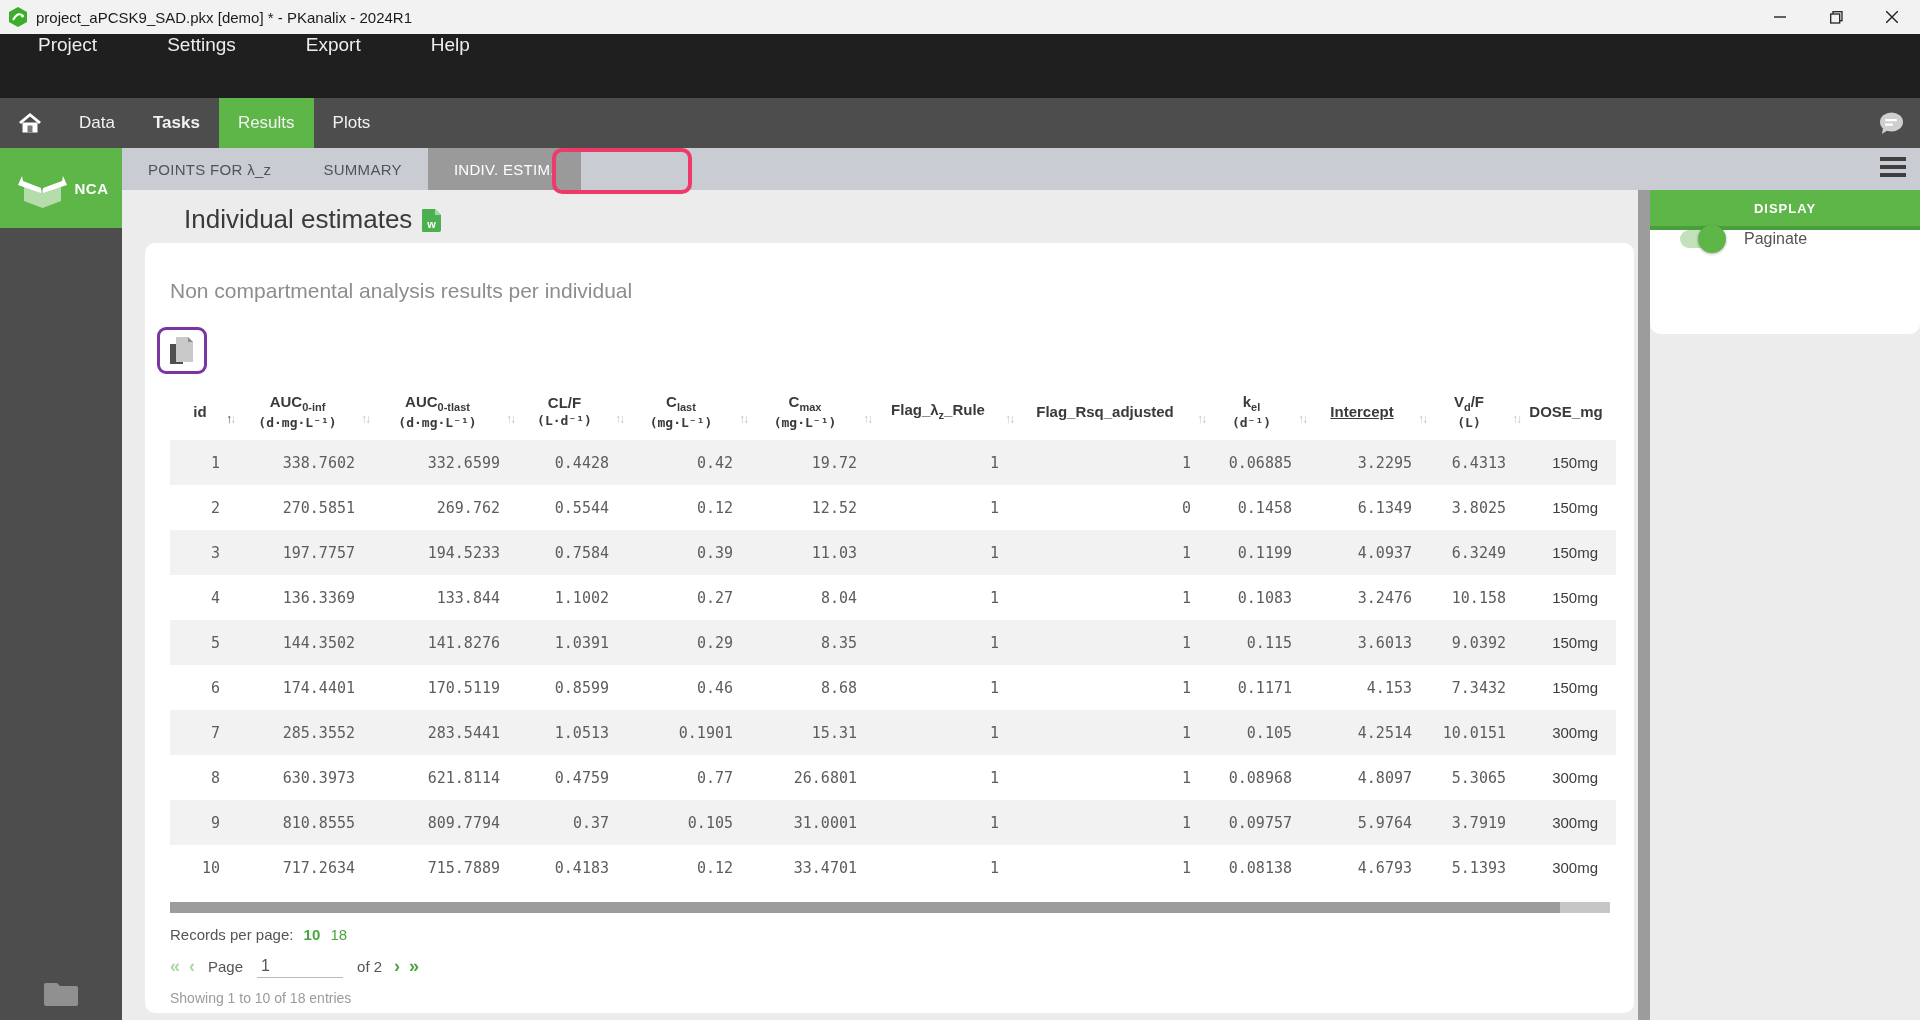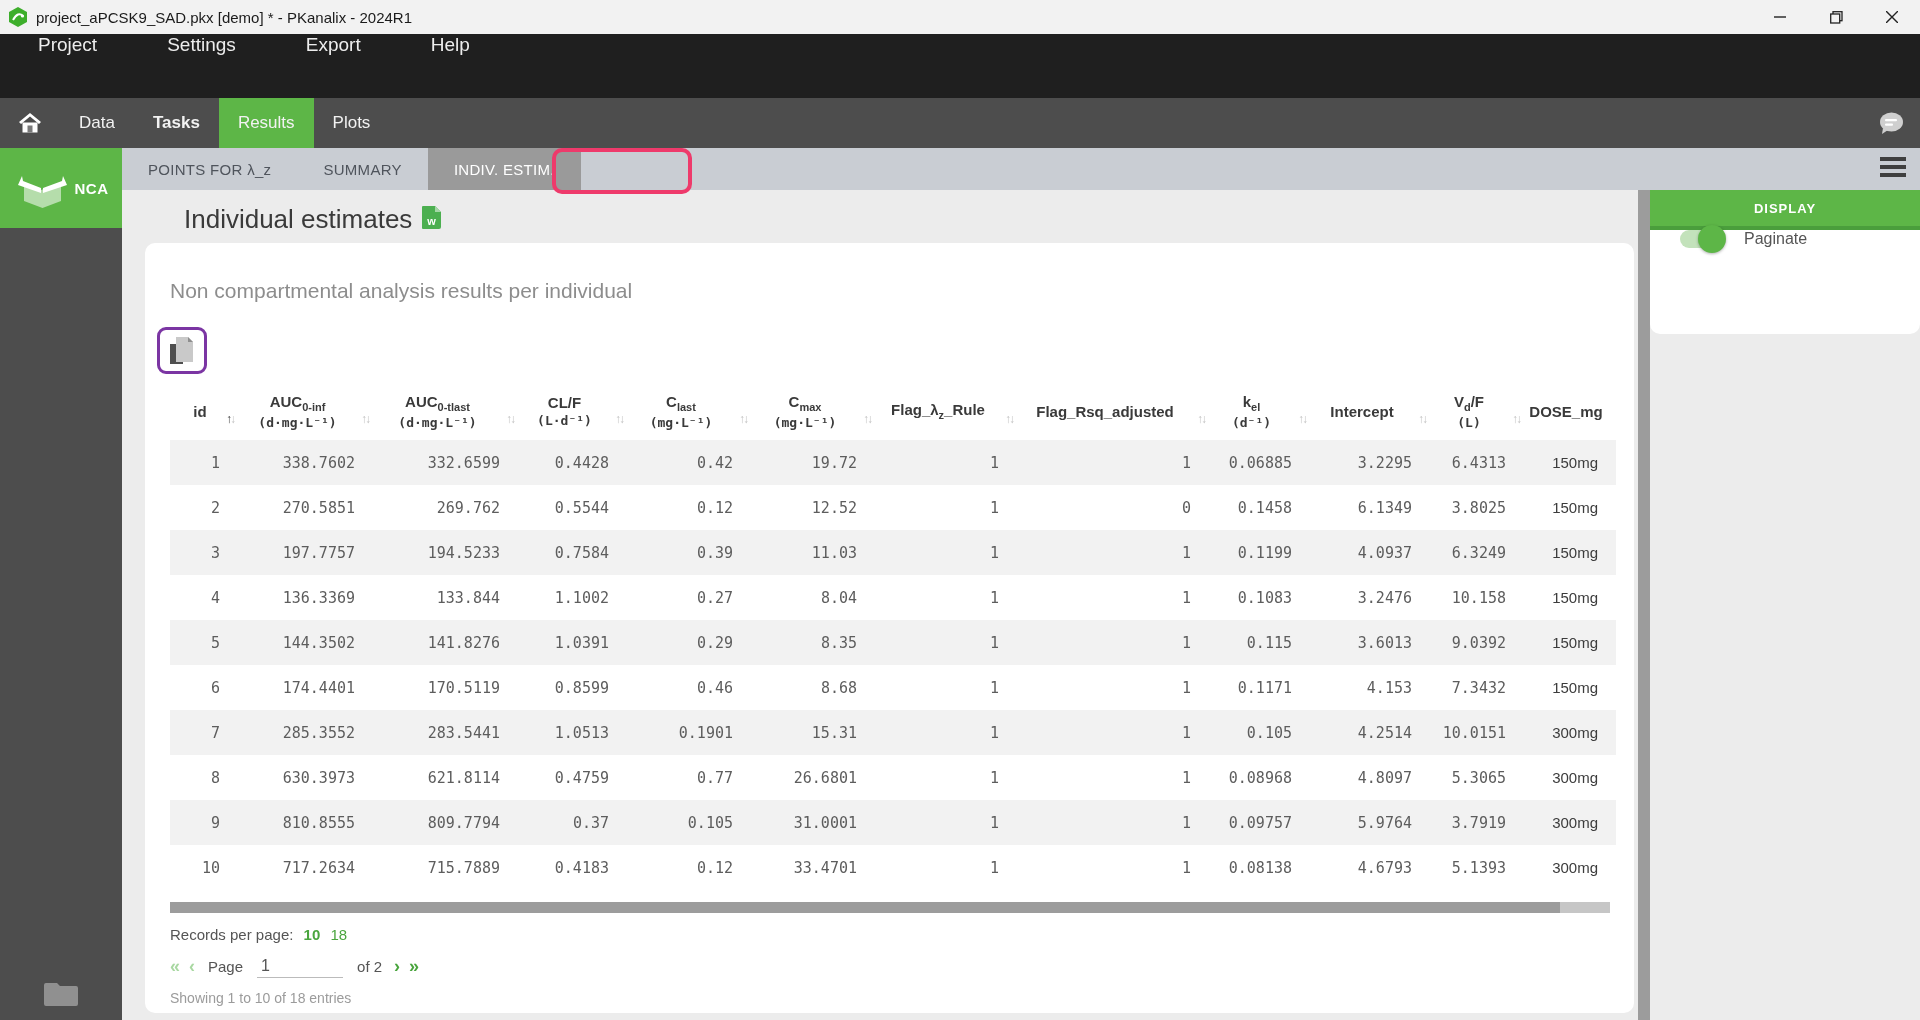--- a/index.html
+++ b/index.html
@@ -41,21 +41,21 @@
   .subtab { display:flex; align-items:center; padding:12px 26px; font-size:15px; color:#4f545c; letter-spacing:.3px; cursor:pointer; }
   .subtab.active { background:#9a9a9a; color:#fff; }
   .pink-annotation { position:absolute; left:430px; top:0px; width:140px; height:46px;
     border:4px solid var(--annotation_pink,#ee3a6b); border-radius:10px; pointer-events:none; z-index:5; }
   .hamburger-btn { position:absolute; right:14px; top:9px; width:26px; cursor:pointer; }
   .hamburger-btn div { height:4px; background:#3f3f3f; margin-bottom:4px; }
 
   .content-row { flex:1; display:flex; }
   .main-content { width:1516px; background:#ececec; flex:none; }
 
-  .page-head { display:flex; align-items:flex-start; gap:10px; margin:14px 0 0 62px; }
+  .page-head { display:flex; align-items:center; gap:10px; margin:14px 0 0 62px; }
   .page-title { font-size:26px; font-weight:400; color:#3a3a3a; }
   .word-icon { cursor:pointer; margin-top:2px; }
 
   .card { background:#fff; border-radius:10px; margin:8px 0 0 23px; width:1489px; height:770px; position:relative; }
   .card-subtitle { font-size:21px; color:#8d8d8d; padding:36px 0 0 25px; }
   .copy-btn { margin:24px 0 0 12px; width:50px; height:47px; border:3px solid var(--annotation_purple,#7b35a3);
     border-radius:9px; display:flex; align-items:center; justify-content:center; cursor:pointer; }
 
   
   table.results { border-collapse:collapse; margin:8px 0 0 25px; table-layout:fixed; }
@@ -252,21 +252,21 @@
                   </th>
                   <th style="width: 192px; text-align: center;">
                     <div class="th-name"><span>Flag_Rsq_adjusted</span></div>
                     <span class="sort-arrows"><span>↑</span><span>↓</span></span>
                   </th>
                   <th style="width: 101px;">
                     <div class="th-name"><span>k</span><sub>el</sub></div>
                     <div class="th-unit">(d⁻¹)</div>
                     <span class="sort-arrows"><span>↑</span><span>↓</span></span>
                   </th>
-                  <th style="width: 120px;">
+                  <th style="width: 120px; text-decoration: underline;">
                     <div class="th-name"><span>Intercept</span></div>
                     <span class="sort-arrows"><span>↑</span><span>↓</span></span>
                   </th>
                   <th style="width: 94px;">
                     <div class="th-name"><span>V</span><sub>d</sub><span>/F</span></div>
                     <div class="th-unit">(L)</div>
                     <span class="sort-arrows"><span>↑</span><span>↓</span></span>
                   </th>
                   <th style="width: 100px;">
                     <div class="th-name"><span>DOSE_mg</span></div>

